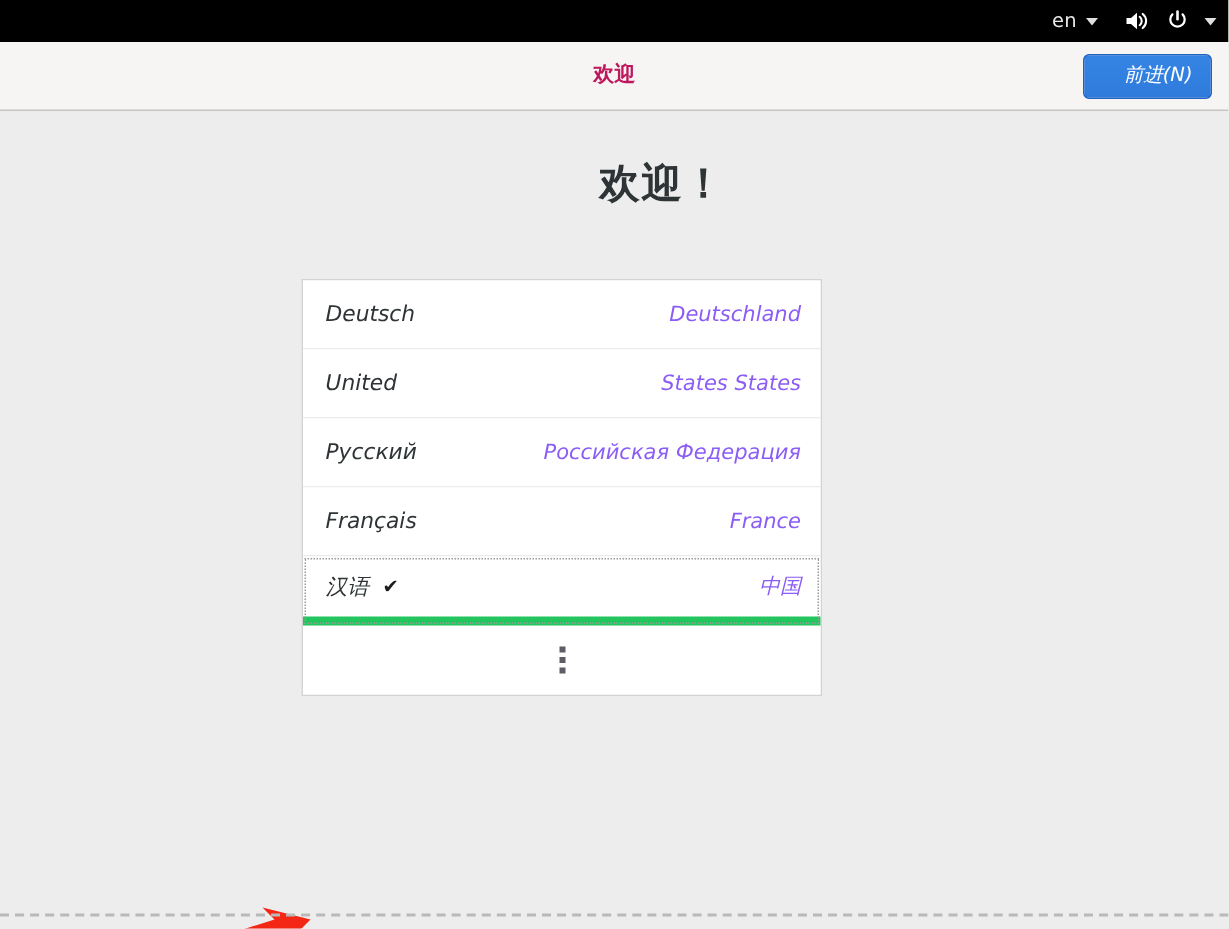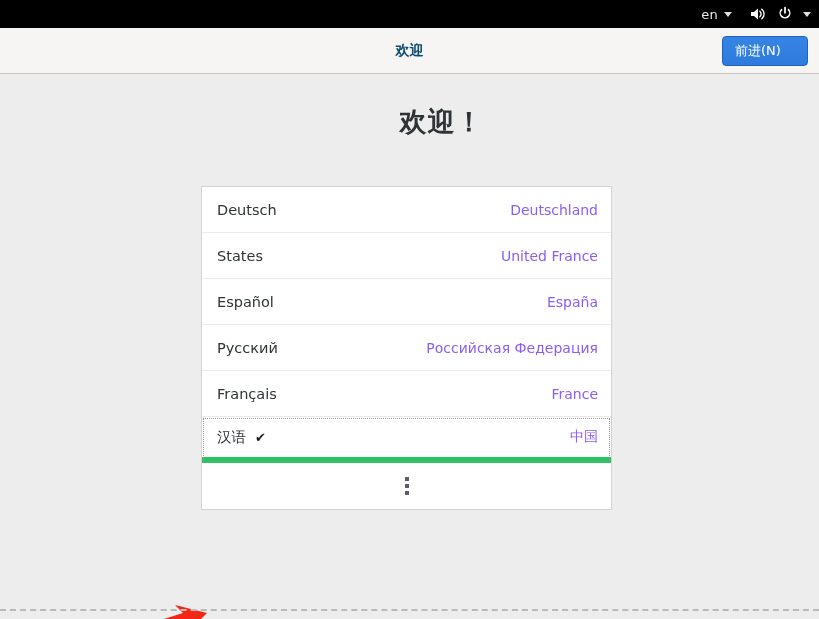--- a/index.html
+++ b/index.html
@@ -65,38 +65,39 @@
     box-sizing: border-box;
   }
   #header-title {
     position: absolute;
     left: 0; top: 0;
     width: 819px;
     line-height: 45px;
     text-align: center;
     font-size: 14px;
     font-weight: bold;
-    color: #0c4a6e;
+    color: #be185d;
   }
   #next-button {
     position: absolute;
     right: 11px;
     top: 8px;
     height: 30px;
     min-width: 86px;
     padding: 0 12px;
     background: linear-gradient(to bottom, #3584e4, #2e7bdc);
     border: 1px solid #1b62c4;
     border-radius: 4px;
     color: #ffffff;
     font-size: 13px;
     line-height: 28px;
-    text-align: left;
+    text-align: right;
     box-sizing: border-box;
     cursor: pointer;
+    font-style: italic;
   }
 
   
   #content {
     position: absolute;
     left: 0; top: 75px;
     width: 819px;
     height: 544px;
     background: #ededed;
   }
@@ -110,24 +111,25 @@
     color: #2e3436;
     letter-spacing: 1px;
     margin-left: 32px;
   }
 
   
   #language-panel {
     position: absolute;
     left: 201px;
     top: 111px;
-    width: 411px;
+    width: 347px;
     background: #ffffff;
     border: 1px solid #d5d2d0;
     box-sizing: border-box;
+    font-style: italic;
   }
   .lang-row {
     position: relative;
     height: 46px;
     display: flex;
     align-items: center;
     justify-content: space-between;
     padding: 0 13px 0 15px;
     box-sizing: border-box;
     border-bottom: 1px solid #eceaea;
@@ -235,29 +237,23 @@
   <div id="language-panel">
 
     <div class="lang-row">
         <div class="lang-name">
           <span>Deutsch</span>
         </div>
         <div class="lang-country">Deutschland</div>
       </div>
       <div class="lang-row">
         <div class="lang-name">
-          <span>States</span>
-        </div>
-        <div class="lang-country">United France</div>
-      </div>
-      <div class="lang-row">
-        <div class="lang-name">
-          <span>Español</span>
-        </div>
-        <div class="lang-country">España</div>
+          <span>United</span>
+        </div>
+        <div class="lang-country">States States</div>
       </div>
       <div class="lang-row">
         <div class="lang-name">
           <span>Русский</span>
         </div>
         <div class="lang-country">Российская Федерация</div>
       </div>
       <div class="lang-row">
         <div class="lang-name">
           <span>Français</span>

